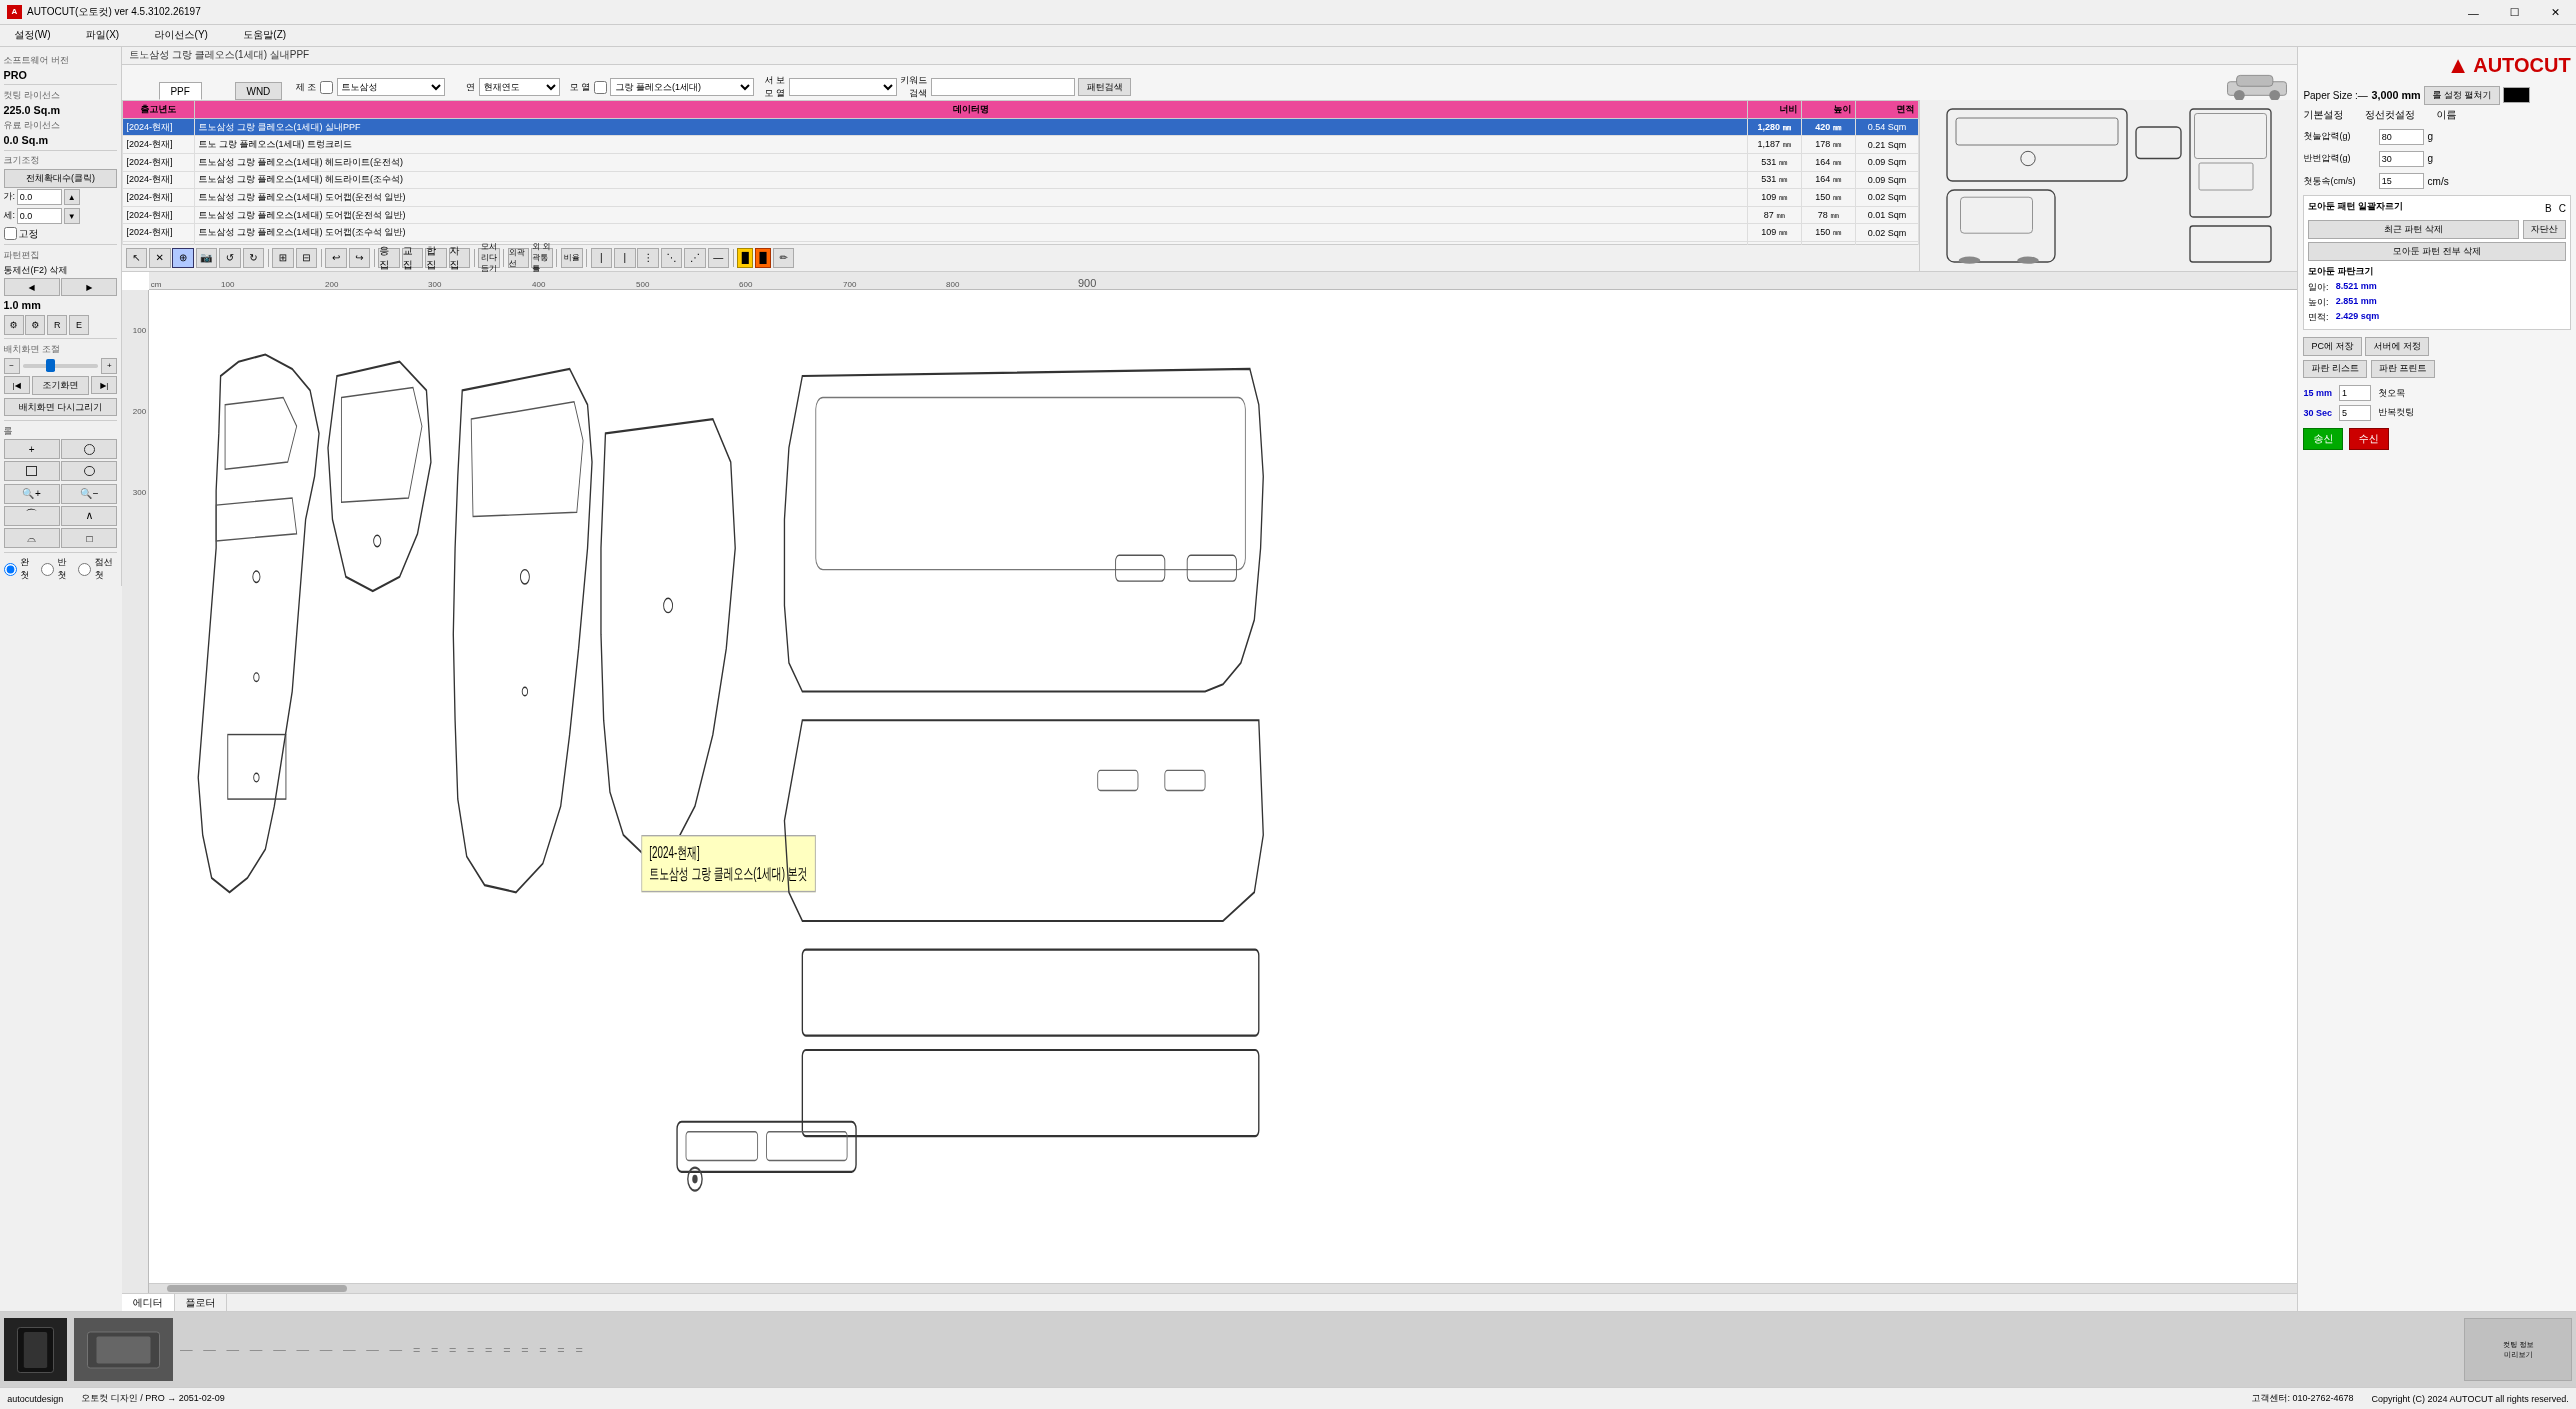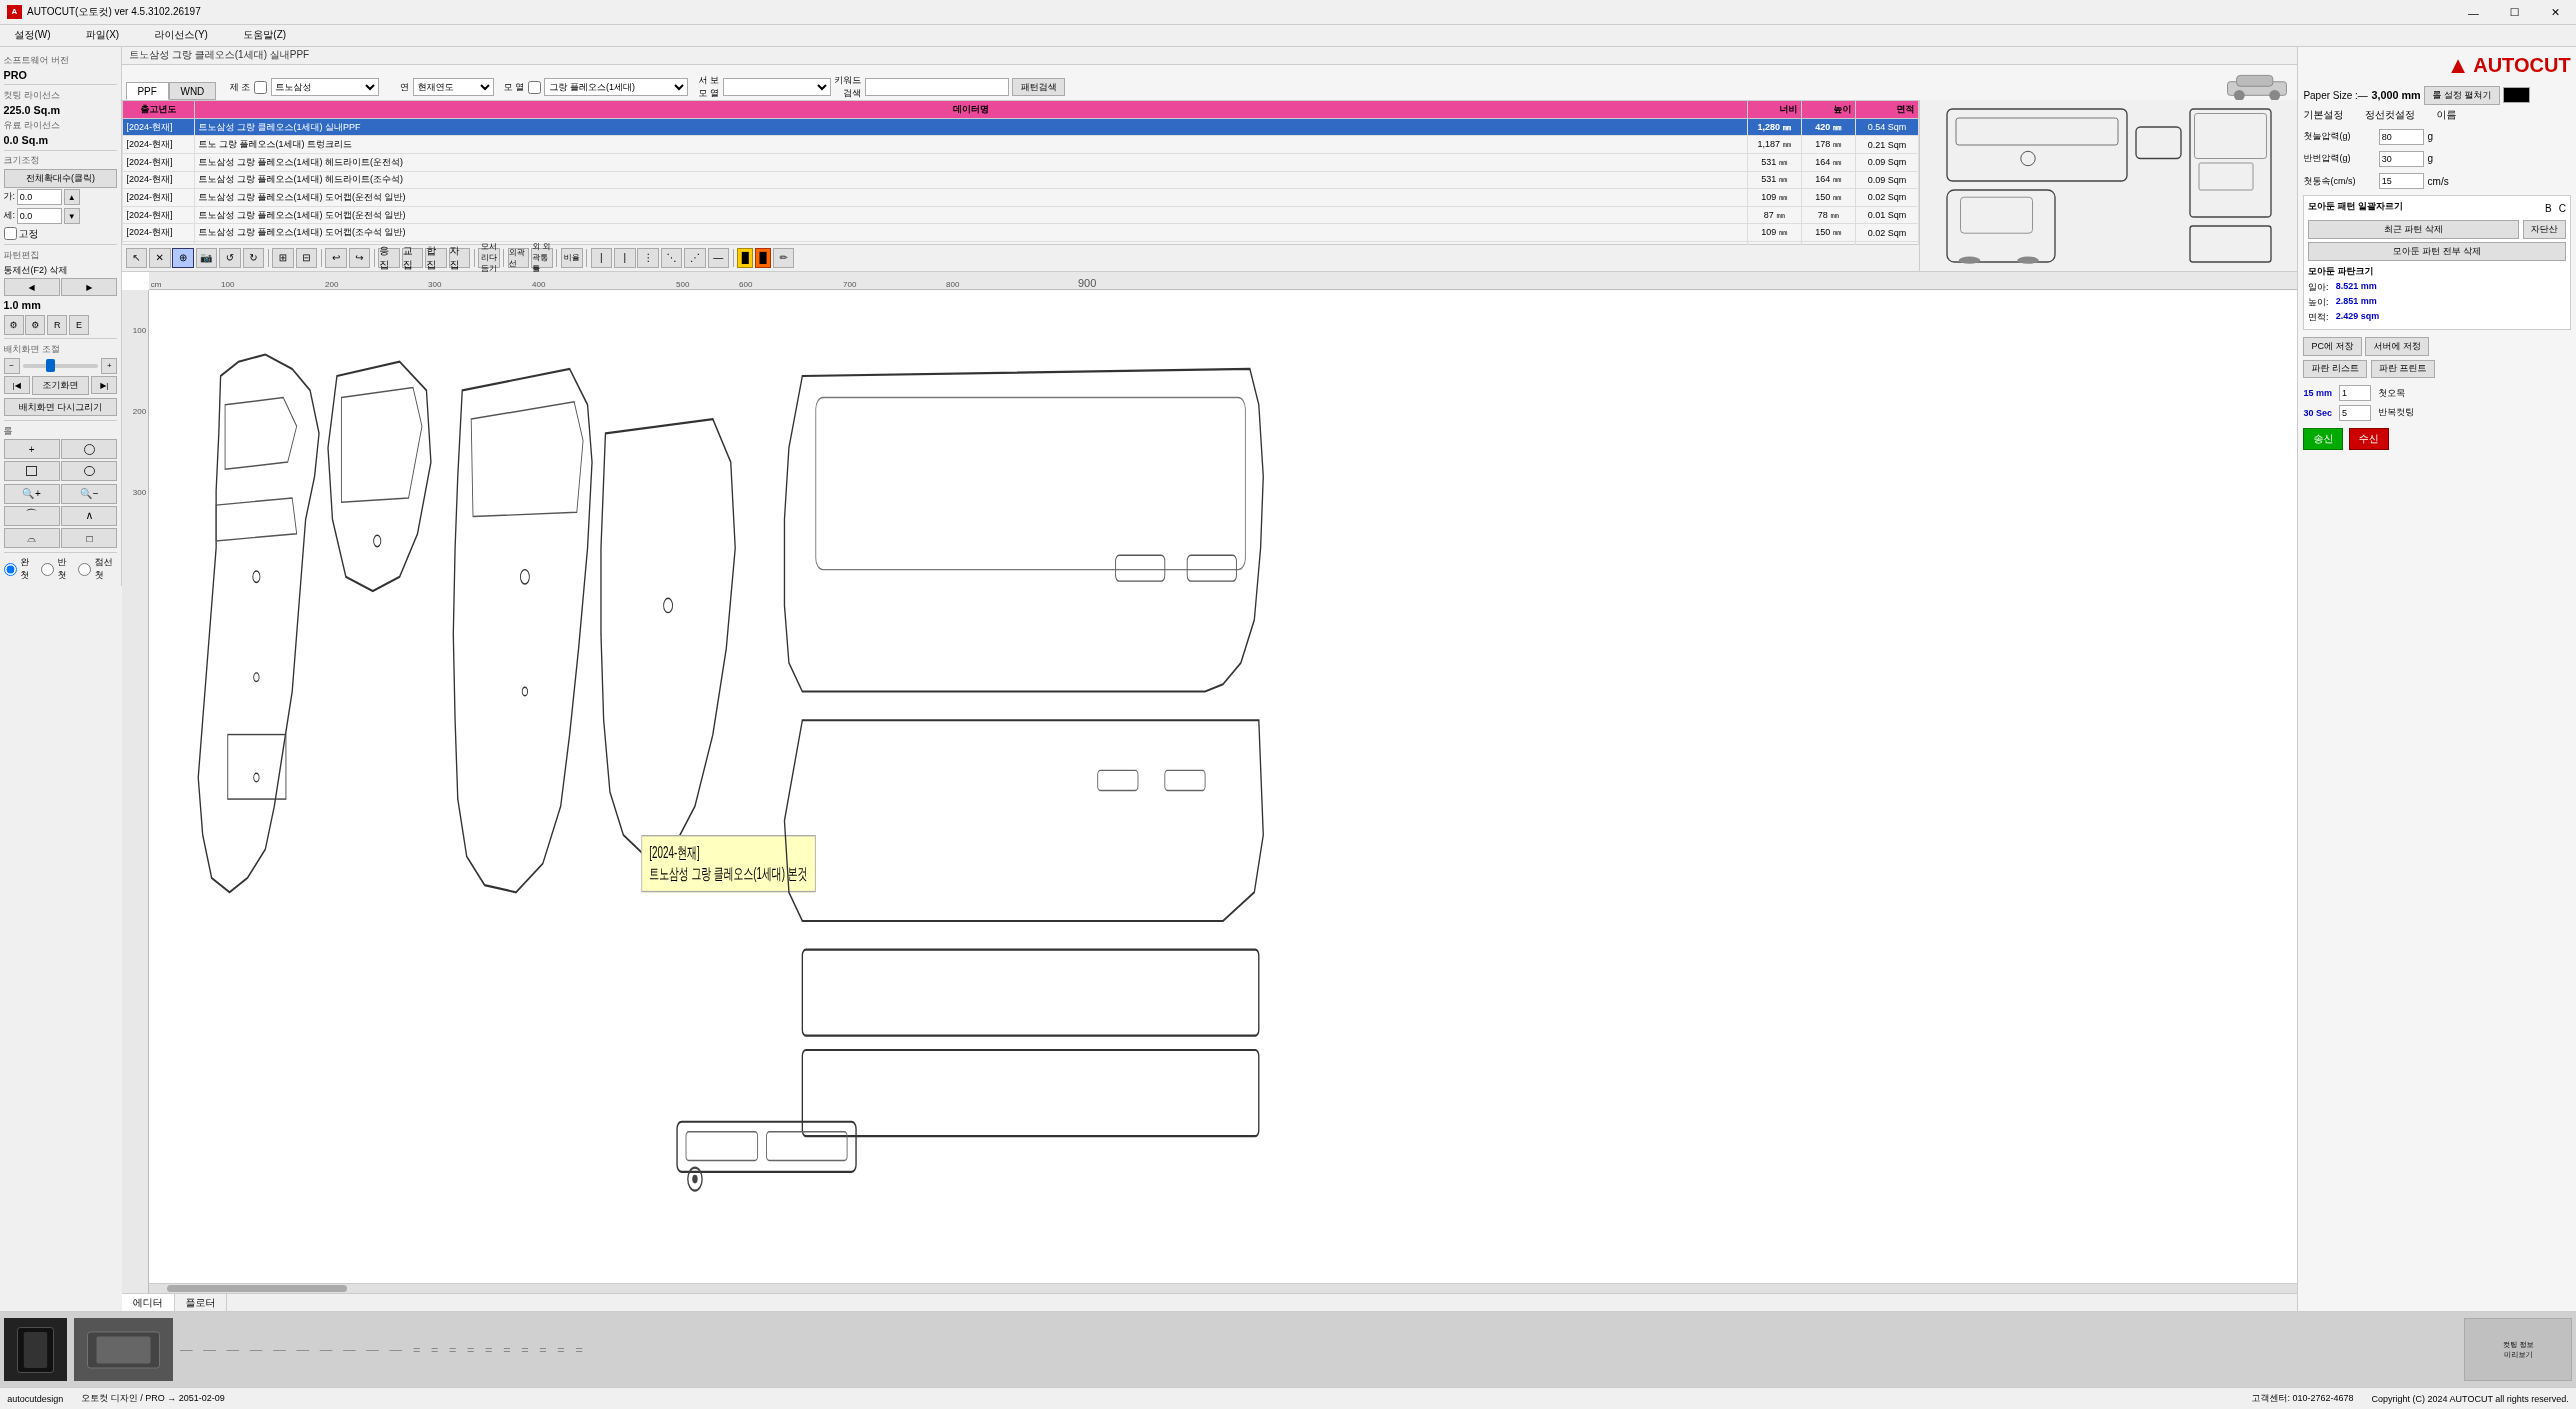--- a/index.html
+++ b/index.html
@@ -234,20 +234,21 @@
       display: flex;
       gap: 0;
       margin-bottom: 0;
     }
     .panel-tab {
       padding: 2.7px 10.8px;
       background: #e0e0e0;
       border: 0.9px solid #aaa;
       cursor: pointer;
       font-size: 10px;
+      margin-left: 33px;
     }
     .panel-tab.active {
       background: white;
       border-bottom: 0.9px solid white;
     }
 
     
     #data-table-area {
       display: flex;
       height: 180px;
@@ -867,21 +868,21 @@
       </div>
 
       <div id="canvas-area">
 
         <div class="ruler-h">
           <span style="position:absolute; left:1.8px; font-size:8px;">cm</span>
           <span style="position:absolute; left:72px; font-size:8px;">100</span>
           <span style="position:absolute; left:176px; font-size:8px;">200</span>
           <span style="position:absolute; left:279px; font-size:8px;">300</span>
           <span style="position:absolute; left:383px; font-size:8px;">400</span>
-          <span style="position:absolute; left:487px; font-size:8px;margin-left:40px;">500</span>
+          <span style="position:absolute; left:487px; font-size:8px;">500</span>
           <span style="position:absolute; left:590px; font-size:8px;">600</span>
           <span style="position:absolute; left:694px; font-size:8px;">700</span>
           <span style="position:absolute; left:797px; font-size:8px;">800</span>
           <span style="position:absolute; left:929px; font-size:11px;margin-top:24px;">900</span>
         </div>
 
         <div class="ruler-v">
           <span style="position:absolute; top:36px; right:1.8px; font-size:8px;">100</span>
           <span style="position:absolute; top:117px; right:1.8px; font-size:8px;">200</span>
           <span style="position:absolute; top:198px; right:1.8px; font-size:8px;">300</span>

